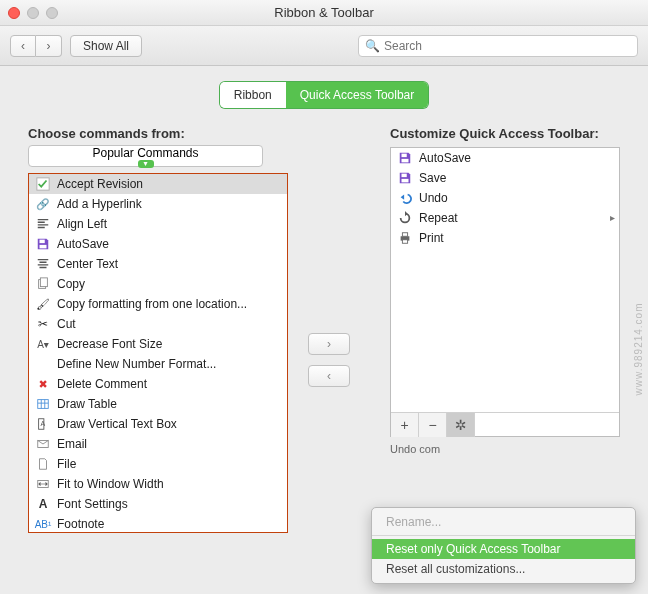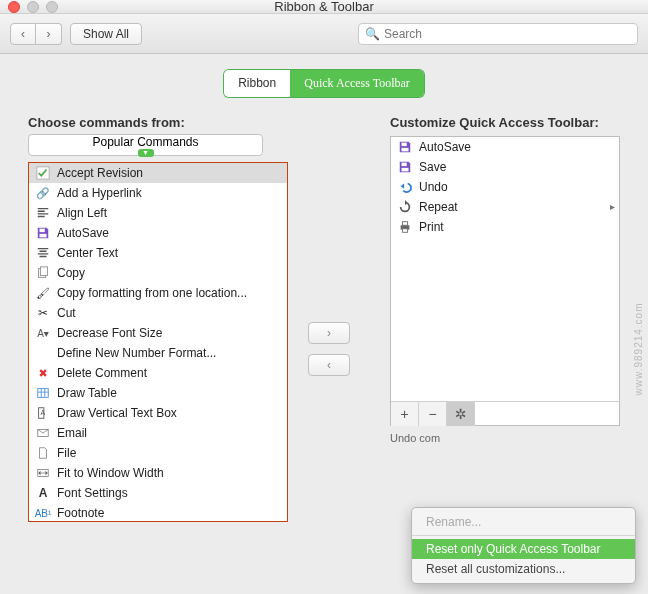--- a/index.html
+++ b/index.html
@@ -1,36 +1,36 @@
 <!DOCTYPE html>
 <html><head>
 <meta charset="utf-8">
 <style>
   * { box-sizing: border-box; margin: 0; padding: 0; font-family: -apple-system, "Helvetica Neue", Arial, sans-serif; }
   body { background: #ececec; width: 648px; height: 594px; overflow: hidden; position: relative; }
-  .titlebar { height: 14px; display: flex; align-items: center; padding: 0 8px; background: linear-gradient(#f6f6f6,#e6e6e6); border-bottom: 1px solid #d0d0d0; }
+  .titlebar { height: 26px; display: flex; align-items: center; padding: 0 8px; background: linear-gradient(#f6f6f6,#e6e6e6); border-bottom: 1px solid #d0d0d0; }
   .traffic { display: flex; gap: 7px; }
   .tl { width: 12px; height: 12px; border-radius: 50%; }
   .tl.red { background: #ff5f57; border:1px solid #e24238;}
   .tl.grey { background: #cfcfcf; border:1px solid #b8b8b8;}
   .titlebar-title { flex:1; text-align:center; font-size:13px; color:#333; }
   .toolbar { height: 40px; background: linear-gradient(#f3f3f3,#e3e3e3); border-bottom:1px solid #c6c6c6; display:flex; align-items:center; padding:0 10px; gap:8px; }
   .navbtns { display:flex; }
   .navbtn { width:26px; height:22px; background:linear-gradient(#fdfdfd,#f0f0f0); border:1px solid #bfbfbf; display:flex; align-items:center; justify-content:center; font-size:12px; color:#666; }
   .navbtn:first-child{border-radius:4px 0 0 4px;}
   .navbtn:last-child{border-radius:0 4px 4px 0; border-left:none;}
   .showall { height:22px; padding:0 12px; background:linear-gradient(#fdfdfd,#f0f0f0); border:1px solid #bfbfbf; border-radius:4px; font-size:12px; color:#333; display:flex; align-items:center; }
   .searchwrap { margin-left:auto; width:280px; height:22px; background:#fff; border:1px solid #c9c9c9; border-radius:4px; display:flex; align-items:center; padding:0 6px; gap:4px; }
   .searchwrap input { border:none; outline:none; font-size:12px; flex:1; background:transparent; }
   .content { padding: 16px 28px 0 28px; }
   .tabrow { display:flex; justify-content:center; margin-bottom:18px; }
   .seg { display:flex; border-radius:5px; overflow:hidden; box-shadow:0 0 0 1px #4caf50; }
   .seg > div { padding:6px 14px; font-size:12px; cursor:default; }
   .seg .inactive { background:#fff; color:#333; }
-  .seg .active { background:#57c24f; color:#fff;font-family:Liberation Serif, serif; }
+  .seg .active { background:#57c24f; color:#fff; }
   .label { font-size:13px; color:#333; margin-bottom:4px; display:block;font-weight:bold; }
   .twocol { display:flex; gap:16px; }
   .leftcol { width:260px; }
   .rightcol { width:230px; margin-left:auto; position:relative;}
   .centercol { width:50px; display:flex; flex-direction:column; align-items:center; justify-content:center; gap:10px; margin-top:60px;}
   .dropdown { width:235px; height:22px; background:#fff; border:1px solid #c3c3c3; border-radius:4px; display:flex; align-items:center; padding:0 6px; font-size:12px; justify-content:space-between;flex-direction:column; }
   .dropdown .arrow { width:16px; height:16px; background:#57c24f; border-radius:3px; color:#fff; display:flex; align-items:center; justify-content:center; font-size:8px; line-height:1;}
   .listbox { margin-top:6px; width:260px; height:360px; background:#fff; border:1px solid #c2410c; overflow-y:scroll; overflow-x:auto; }
   .listbox::-webkit-scrollbar{width:15px;}
   .listbox::-webkit-scrollbar-thumb{background:#c1c1c1;border-radius:7px;border:3px solid #fff;}
@@ -39,21 +39,21 @@
   .li.sel { background:#dcdcdc; }
   .ico { width:16px; height:16px; display:flex; align-items:center; justify-content:center; font-size:11px; }
   .qbox { margin-top:6px; width:230px; height:290px; background:#fff; border:1px solid #bdbdbd; position:relative;}
   .qli { display:flex; align-items:center; gap:6px; padding:2px 6px; font-size:12px; color:#222;}
   .disclosure { position:absolute; right:4px; top:64px; color:#777; font-size:10px;}
   .midbtn { width:42px; height:22px; background:linear-gradient(#fefefe,#ededed); border:1px solid #c0c0c0; border-radius:4px; display:flex; align-items:center; justify-content:center; font-size:12px; color:#888; }
   .qfooter { position:absolute; bottom:0; left:0; right:0; height:24px; border-top:1px solid #d0d0d0; display:flex; }
   .fbtn { width:28px; height:24px; border-right:1px solid #d0d0d0; display:flex; align-items:center; justify-content:center; font-size:14px; color:#555; background:#f3f3f3;}
   .fbtn.gear{background:#ccc;}
   .draghint { font-size:11px; color:#666; margin-top:6px;}
-  .menu { position:absolute; right:12px; bottom:10px; width:225px; background:#f4f4f4; border:1px solid #b8b8b8; border-radius:5px; box-shadow:0 4px 14px rgba(0,0,0,0.25); padding:4px 0; z-index:50;}
+  .menu { position:absolute; right:12px; bottom:10px; width:265px; background:#f4f4f4; border:1px solid #b8b8b8; border-radius:5px; box-shadow:0 4px 14px rgba(0,0,0,0.25); padding:4px 0; z-index:50;}
   .mi { padding:3px 14px; font-size:12px; color:#444; white-space:nowrap;}
   .mi.disabled{color:#aaa;}
   .mi.hl{background:#62c554;color:#fff;}
   .msep{height:1px;background:#d6d6d6;margin:3px 0;}
   .watermark { position:absolute; right:4px; top:50%; transform:rotate(-90deg) translateY(-50%); transform-origin:right center; font-size:10px; color:#bbb; letter-spacing:1px;}
 </style>
 </head>
 <body>
 
 <div class="titlebar">

